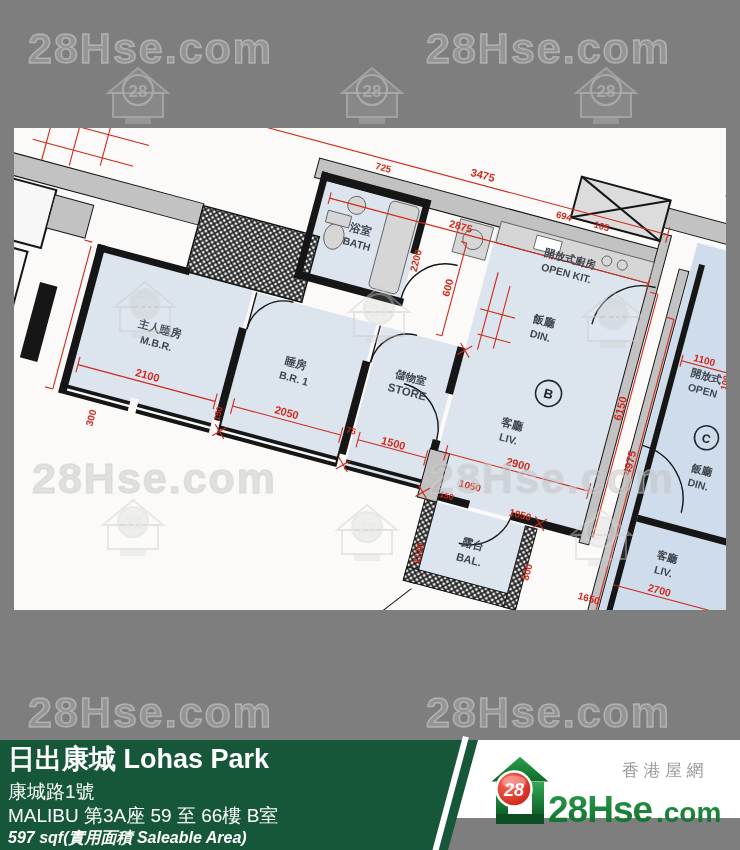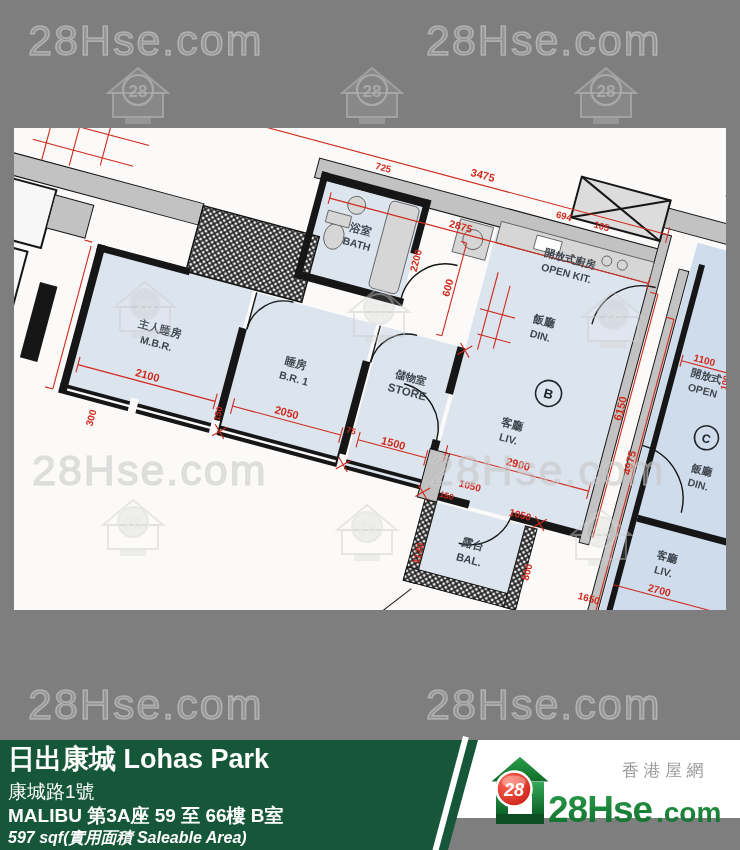--- a/index.html
+++ b/index.html
@@ -1,21 +1,21 @@
 <!DOCTYPE html>
 <html><head>
 <meta charset="utf-8">
 <style>
   html,body{margin:0;padding:0;background:#666;}
   .stage{position:relative;width:740px;height:850px;background:#7e7e7e;overflow:hidden;
          font-family:"Liberation Sans","DejaVu Sans",sans-serif;}
   
-  .wm-text{position:absolute;z-index:5;font-size:43px;font-weight:normal;letter-spacing:2px;
+  .wm-text{position:absolute;z-index:5;font-size:43px;font-weight:bold;letter-spacing:2px;
            color:rgba(186,186,186,0.40);-webkit-text-stroke:1.5px rgba(210,210,210,0.55);
-           pointer-events:none;white-space:nowrap;}
+           pointer-events:none;white-space:nowrap;margin-top:8px;}
   .wm-icon{position:absolute;z-index:5;opacity:0.55;pointer-events:none;}
   
   .plan{position:absolute;left:14px;top:128px;width:712px;height:482px;background:#fbfaf8;z-index:1;overflow:hidden;}
   .roomB{fill:#dce4ee;}
   .roomC{fill:#cfdcec;}
   .wall{fill:#161616;}
   .grayw{fill:#c2c2c2;stroke:#161616;stroke-width:1;}
   .whitegap{fill:#fbfaf8;}
   .fix{fill:#d6d6d6;stroke:#555;stroke-width:0.8;}
   .door{fill:none;stroke:#161616;stroke-width:1.4;}
@@ -26,21 +26,21 @@
   .utext{fill:#20262c;font-weight:700;font-family:"Liberation Sans",sans-serif;}
   
   .banner{position:absolute;left:0;top:740px;width:740px;height:78px;background:#ffffff;z-index:10;}
   .banner-green{position:absolute;left:0;top:0;width:740px;height:110px;background:#16573a;
                 clip-path:polygon(0 0,478px 0,448px 110px,0 110px);}
   .banner-stripe{position:absolute;left:463px;top:-4px;width:6px;height:122px;background:#ffffff;
                  transform:rotate(15deg);transform-origin:top left;}
   .banner div{color:#fff;position:absolute;white-space:nowrap;}
   .b-title{left:8px;top:1px;font-size:27px;font-weight:700;}
   .b-addr{left:8px;top:39px;font-size:19px;font-weight:400;}
-  .b-unit{left:8px;top:63px;font-size:19px;font-weight:700;}
+  .b-unit{left:8px;top:63px;font-size:19px;font-weight:400;}
   .b-area{left:8px;top:88px;font-size:16px;font-weight:600;font-style:italic;}
   .logo{position:absolute;left:484px;top:748px;width:252px;height:98px;z-index:11;}
 </style>
 </head>
 <body>
 
 <div class="stage">
 
   <div class="plan">
     <svg width="712" height="482" viewBox="0 0 712 482">

